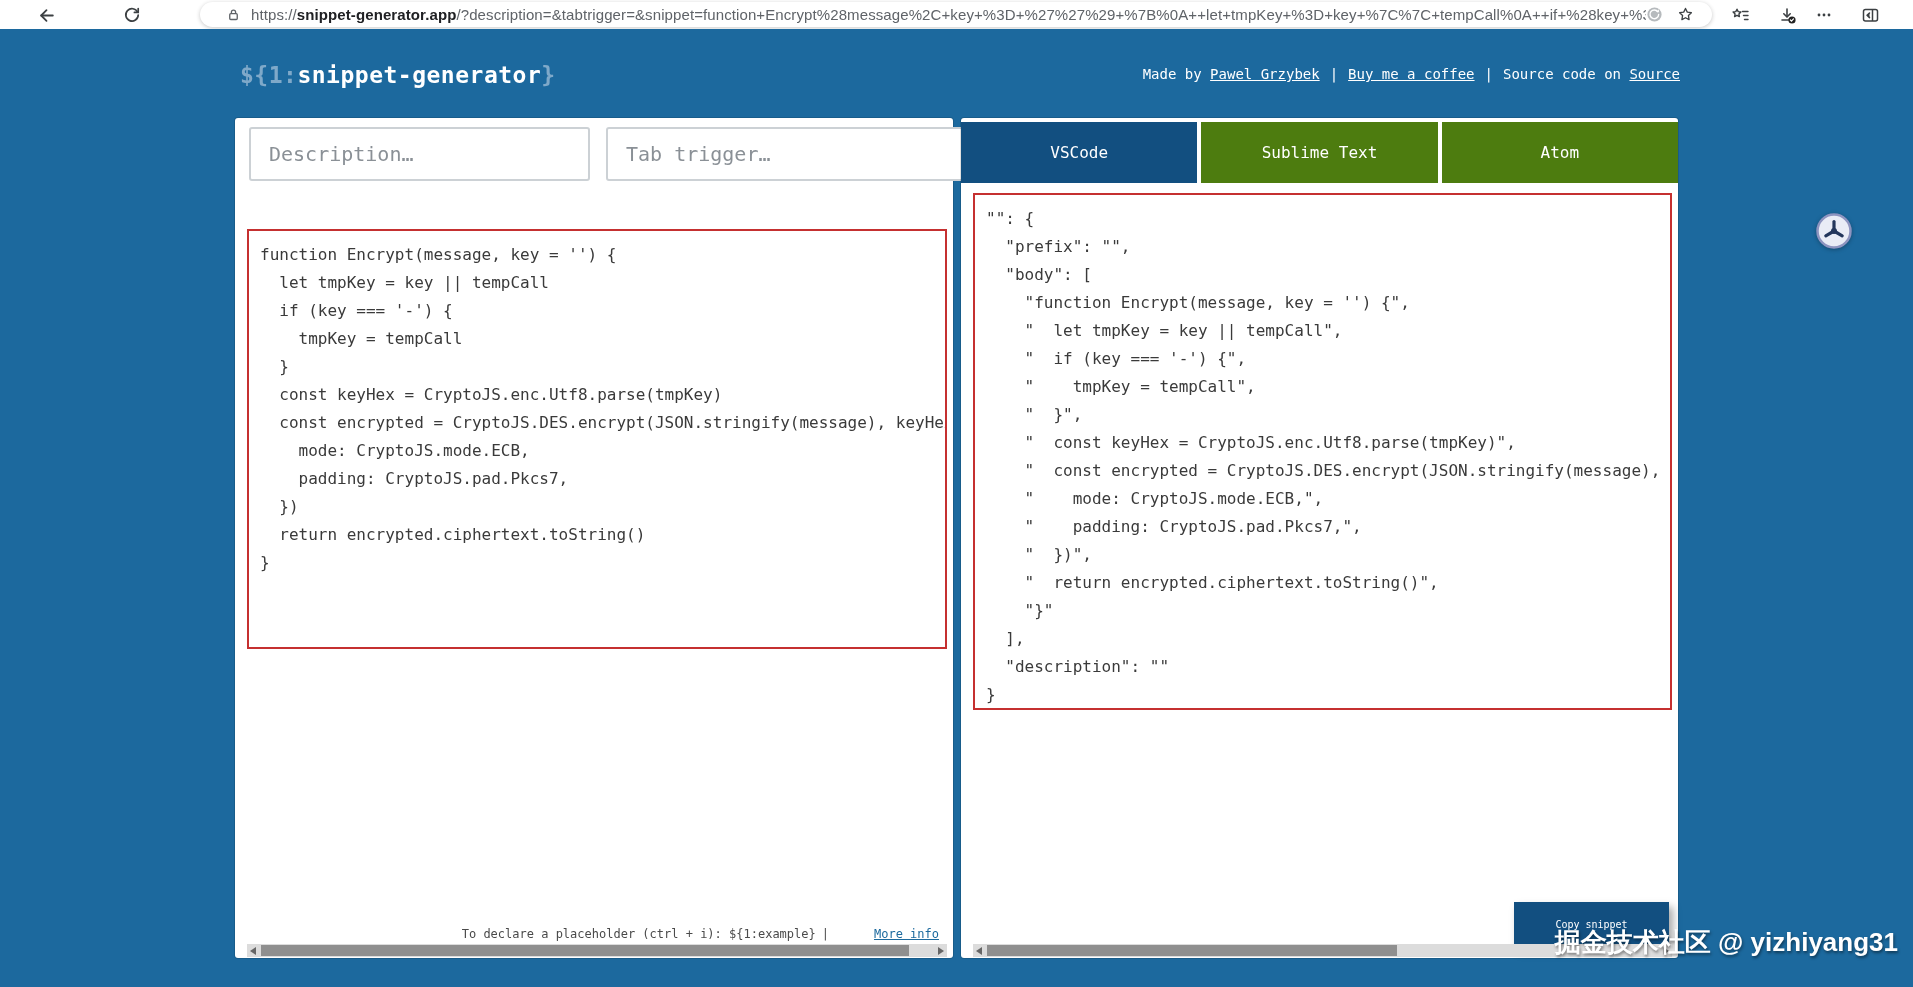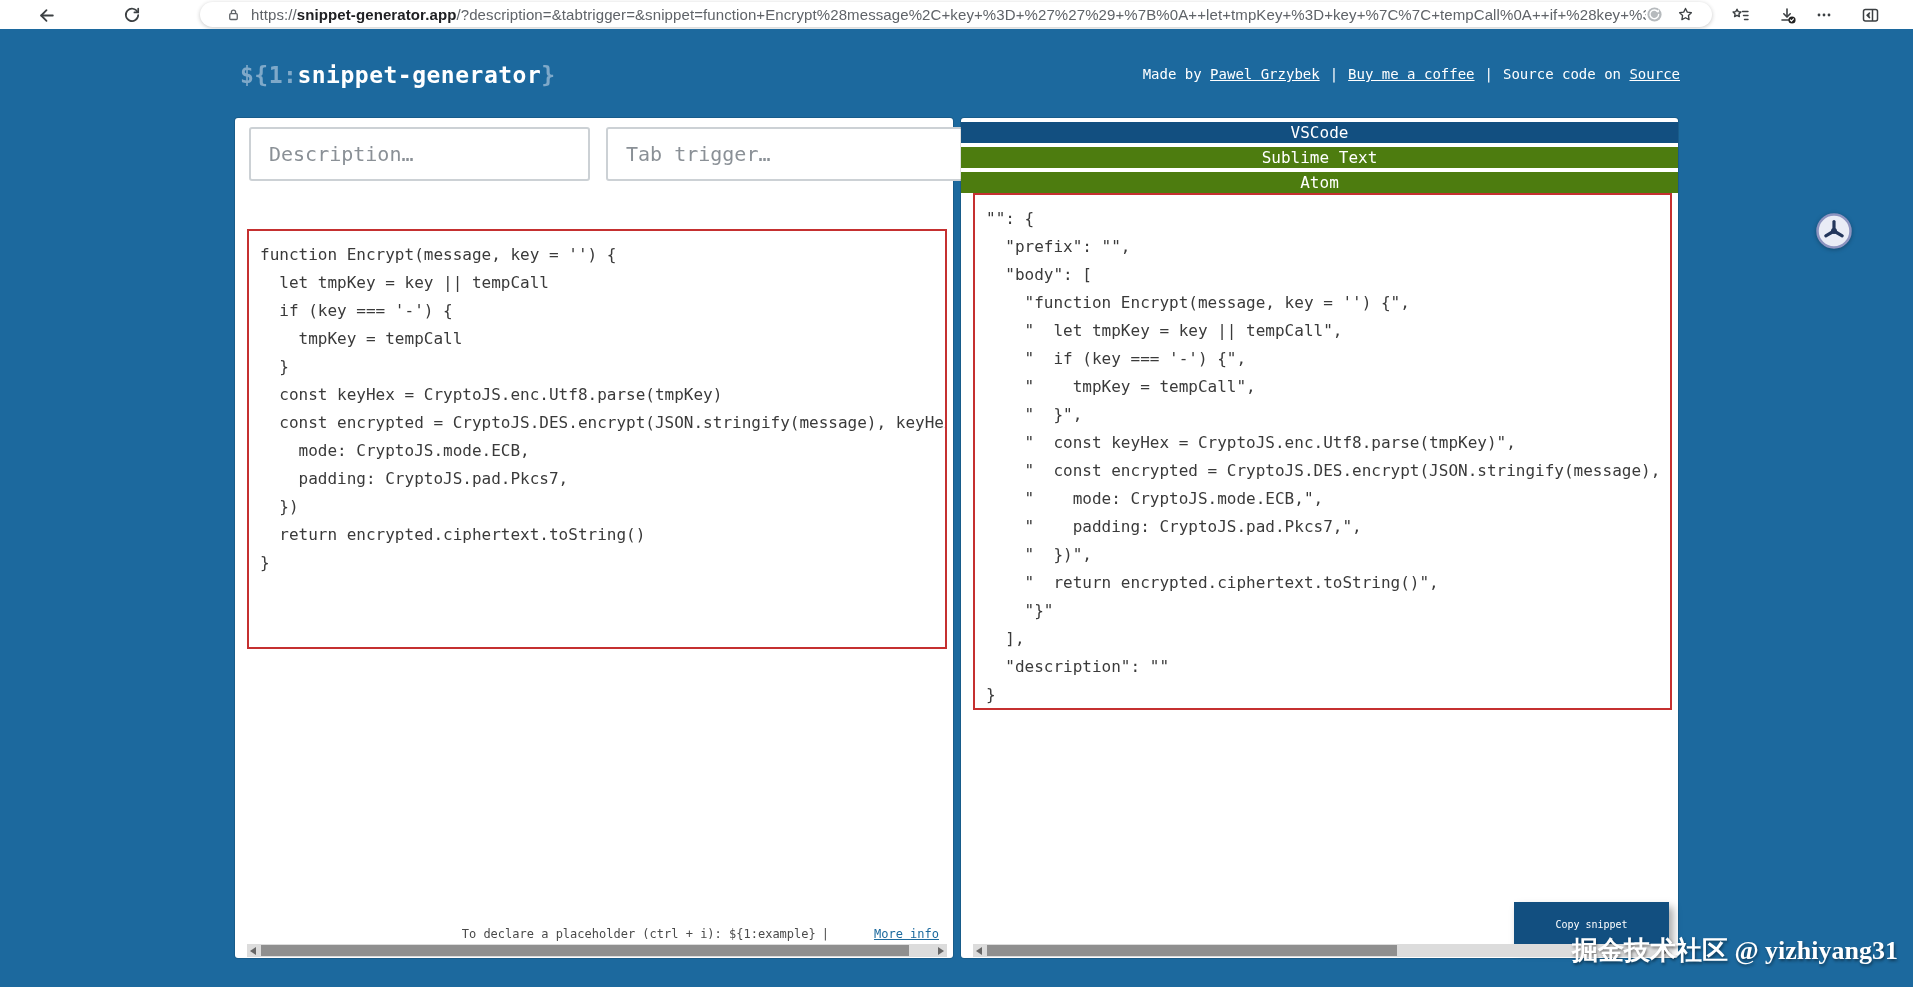--- a/index.html
+++ b/index.html
@@ -36,41 +36,41 @@
   .field.desc{left:14px;width:341px;}
   .field.trig{left:371px;width:380px;}
 
   
   .codebox{position:absolute;border:2px solid #c53030;background:#fff;box-sizing:border-box;overflow:hidden;}
   .codebox pre{margin:0;padding:10px 0 0 11px;font-family:"DejaVu Sans Mono",monospace;font-size:16px;line-height:28px;color:#3a3a3a;white-space:pre;}
   .codebox-left{left:12px;top:75px;width:700px;height:420px;margin-top:36px;}
   .codebox-right{left:12px;top:75px;width:699px;height:517px;}
 
   
-  .tabs{position:absolute;left:0;top:4px;width:717px;height:61px;display:flex;gap:4px;flex-direction:column;}
+  .tabs{position:absolute;left:0;top:4px;width:717px;height:61px;display:flex;gap:4px;}
   .tab{flex:1;border:none;font-family:"DejaVu Sans Mono",monospace;font-size:16px;color:#fff;background:#4d7c0f;cursor:pointer;}
   .tab.active{background:#124f80;}
 
   
   .hint{position:absolute;right:14px;bottom:17px;font-size:12px;color:#4a4a4a;white-space:nowrap;}
   .hint a{color:#1d6a9e;text-decoration:underline;cursor:pointer;margin-left:39px;}
   .hint .sep{margin:0 6px;color:#4a4a4a;}
   .hscroll{position:absolute;left:12px;bottom:1px;height:13px;background:#dcdcdc;}
   .hscroll .thumb{position:absolute;top:1px;height:11px;background:#8f8f8f;}
   .arr{position:absolute;top:3px;width:0;height:0;border-top:4px solid transparent;border-bottom:4px solid transparent;}
   .arr.l{left:3px;border-right:6px solid #666;}
   .arr.r{right:3px;border-left:6px solid #666;}
   .hscroll-left{width:700px;}
   .hscroll-right{width:699px;}
 
   .copy-btn{position:absolute;right:9px;bottom:11px;width:155px;height:45px;background:#124f80;color:#fff;border:none;
     font-family:"DejaVu Sans Mono",monospace;font-size:10px;cursor:pointer;box-shadow:4px 5px 8px rgba(0,0,0,.35);}
 
-  .watermark{position:absolute;right:15px;bottom:19px;font-size:26px;font-weight:700;color:#fff;
-    text-shadow:1px 2px 3px rgba(0,0,0,.45);white-space:nowrap;z-index:5;font-family:Liberation Serif, serif;}
+  .watermark{position:absolute;right:15px;bottom:27px;font-size:26px;font-weight:700;color:#fff;
+    text-shadow:1px 2px 3px rgba(0,0,0,.45);white-space:nowrap;z-index:5;font-family:Liberation Sans, sans-serif;}
 
   .float-widget{position:absolute;left:1815px;top:183px;width:38px;height:38px;cursor:pointer;z-index:4;
     filter:drop-shadow(0 1px 2px rgba(0,0,0,.3));}
 </style>
 </head>
 <body>
 
 <div id="app">
 
   <div class="toolbar">

